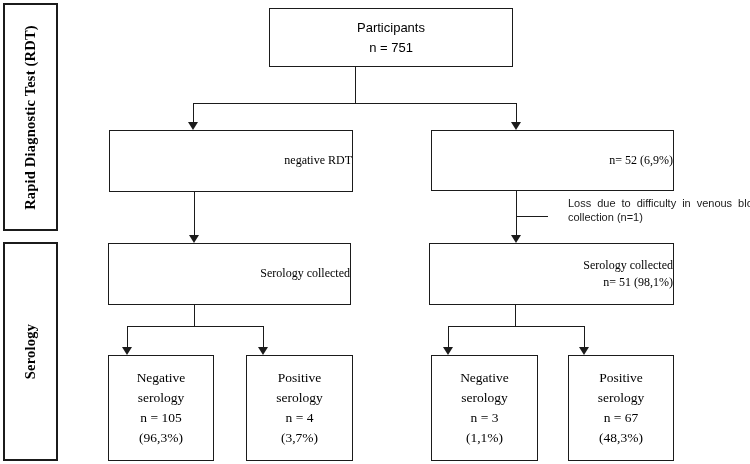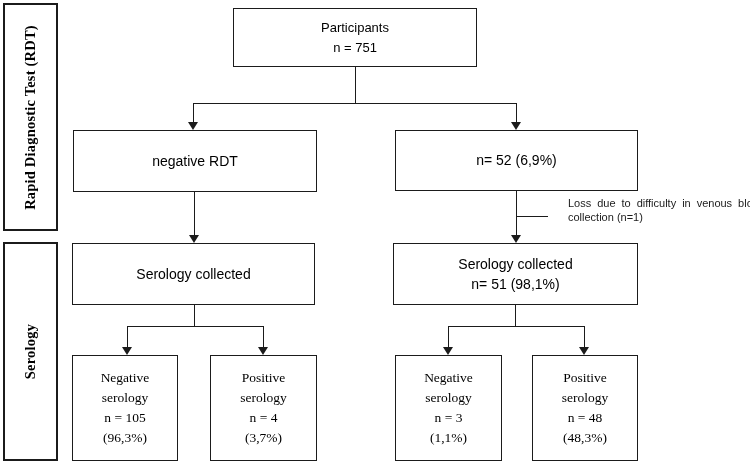--- a/index.html
+++ b/index.html
@@ -19,25 +19,27 @@
   .box {
     position: absolute;
     background: #ffffff;
     border: 1px solid #1b1b1b;
     box-sizing: border-box;
     display: flex;
     flex-direction: column;
     align-items: center;
     justify-content: center;
     text-align: center;
+    margin-left: 36px;
   }
   .serif-box {
-    font-family: Liberation Sans, sans-serif;
-    font-size: 14px;
+    font-family: Liberation Serif, serif;
+    font-size: 12px;
     line-height: 1.45;
+    align-items: flex-end;
   }
   .sans-box {
     font-family: "Liberation Sans", sans-serif;
     font-size: 13px;
     line-height: 1.5;
   }
   .leaf-box {
     font-family: "Liberation Serif", serif;
     font-size: 13.5px;
     line-height: 1.5;
@@ -164,17 +166,17 @@
   </div>
   <div class="box leaf-box" style="left:395px; top:355px; width:107px; height:106px;">
     <div>Negative</div>
     <div>serology</div>
     <div>n = 3</div>
     <div>(1,1%)</div>
   </div>
   <div class="box leaf-box" style="left:532px; top:355px; width:106px; height:106px;">
     <div>Positive</div>
     <div>serology</div>
-    <div>n = 48</div>
+    <div>n = 67</div>
     <div>(48,3%)</div>
   </div>
 
 </div>
 
 </body></html>

